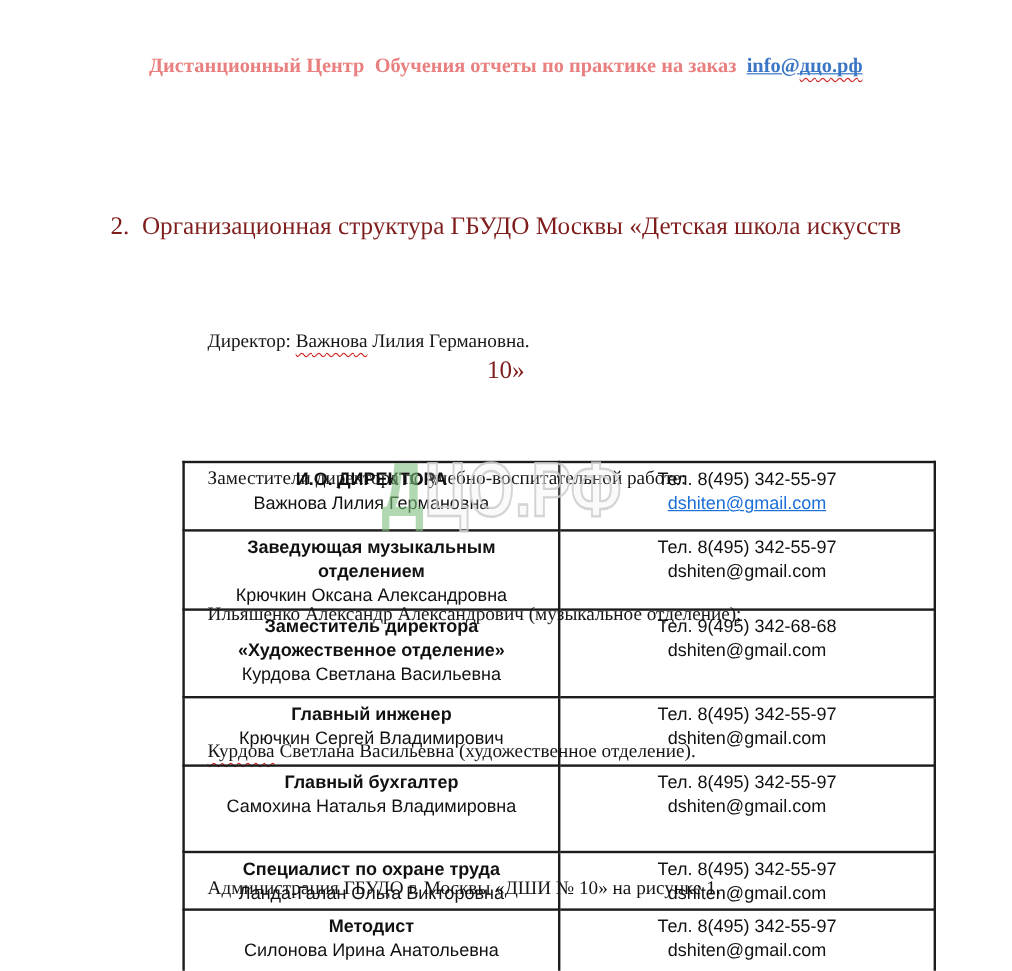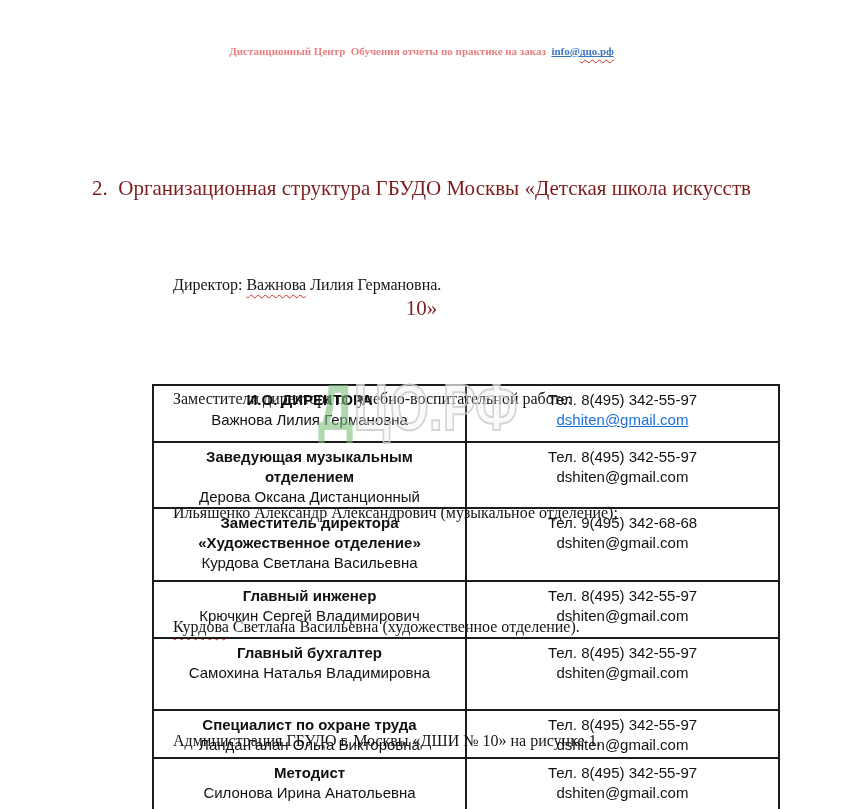--- a/index.html
+++ b/index.html
@@ -4,21 +4,21 @@
 <style>
   * { margin: 0; padding: 0; box-sizing: border-box; }
   html, body { width: 843px; height: 809px; background: #ffffff; overflow: hidden; }
   body { position: relative; font-family: "Liberation Serif", serif; color: #151515; }
 
   
   .top-header {
     position: absolute; top: 45px; left: 0; width: 100%;
     text-align: center; white-space: pre-wrap;
     font-family: "Liberation Serif", serif;
-    font-weight: bold; font-size: 11px; color: #e97f7f;
+    font-weight: bold; font-size: 17px; color: #e97f7f;
   }
   .header-link {
     color: #3b76c4; text-decoration: underline; cursor: pointer;
     font-weight: bold;
   }
   .header-link .wavy-domain {
     text-decoration: underline wavy #d22a2a;
     text-decoration-thickness: 1px;
     text-underline-offset: 4px;
     text-decoration-skip-ink: none;
@@ -111,21 +111,21 @@
         <div>Важнова Лилия Германовна</div>
       </td>
       <td>
         <div>Тел. 8(495) 342-55-97</div>
         <div><a class="email-link">dshiten@gmail.com</a></div>
       </td>
     </tr>
     <tr>
       <td>
         <div class="pos-title">Заведующая музыкальным отделением</div>
-        <div>Дерова Оксана Дистанционный</div>
+        <div>Крючкин Оксана Александровна</div>
       </td>
       <td>
         <div>Тел. 8(495) 342-55-97</div>
         <div>dshiten@gmail.com</div>
       </td>
     </tr>
     <tr>
       <td>
         <div class="pos-title">Заместитель директора</div>
         <div class="pos-title">«Художественное отделение»</div>

